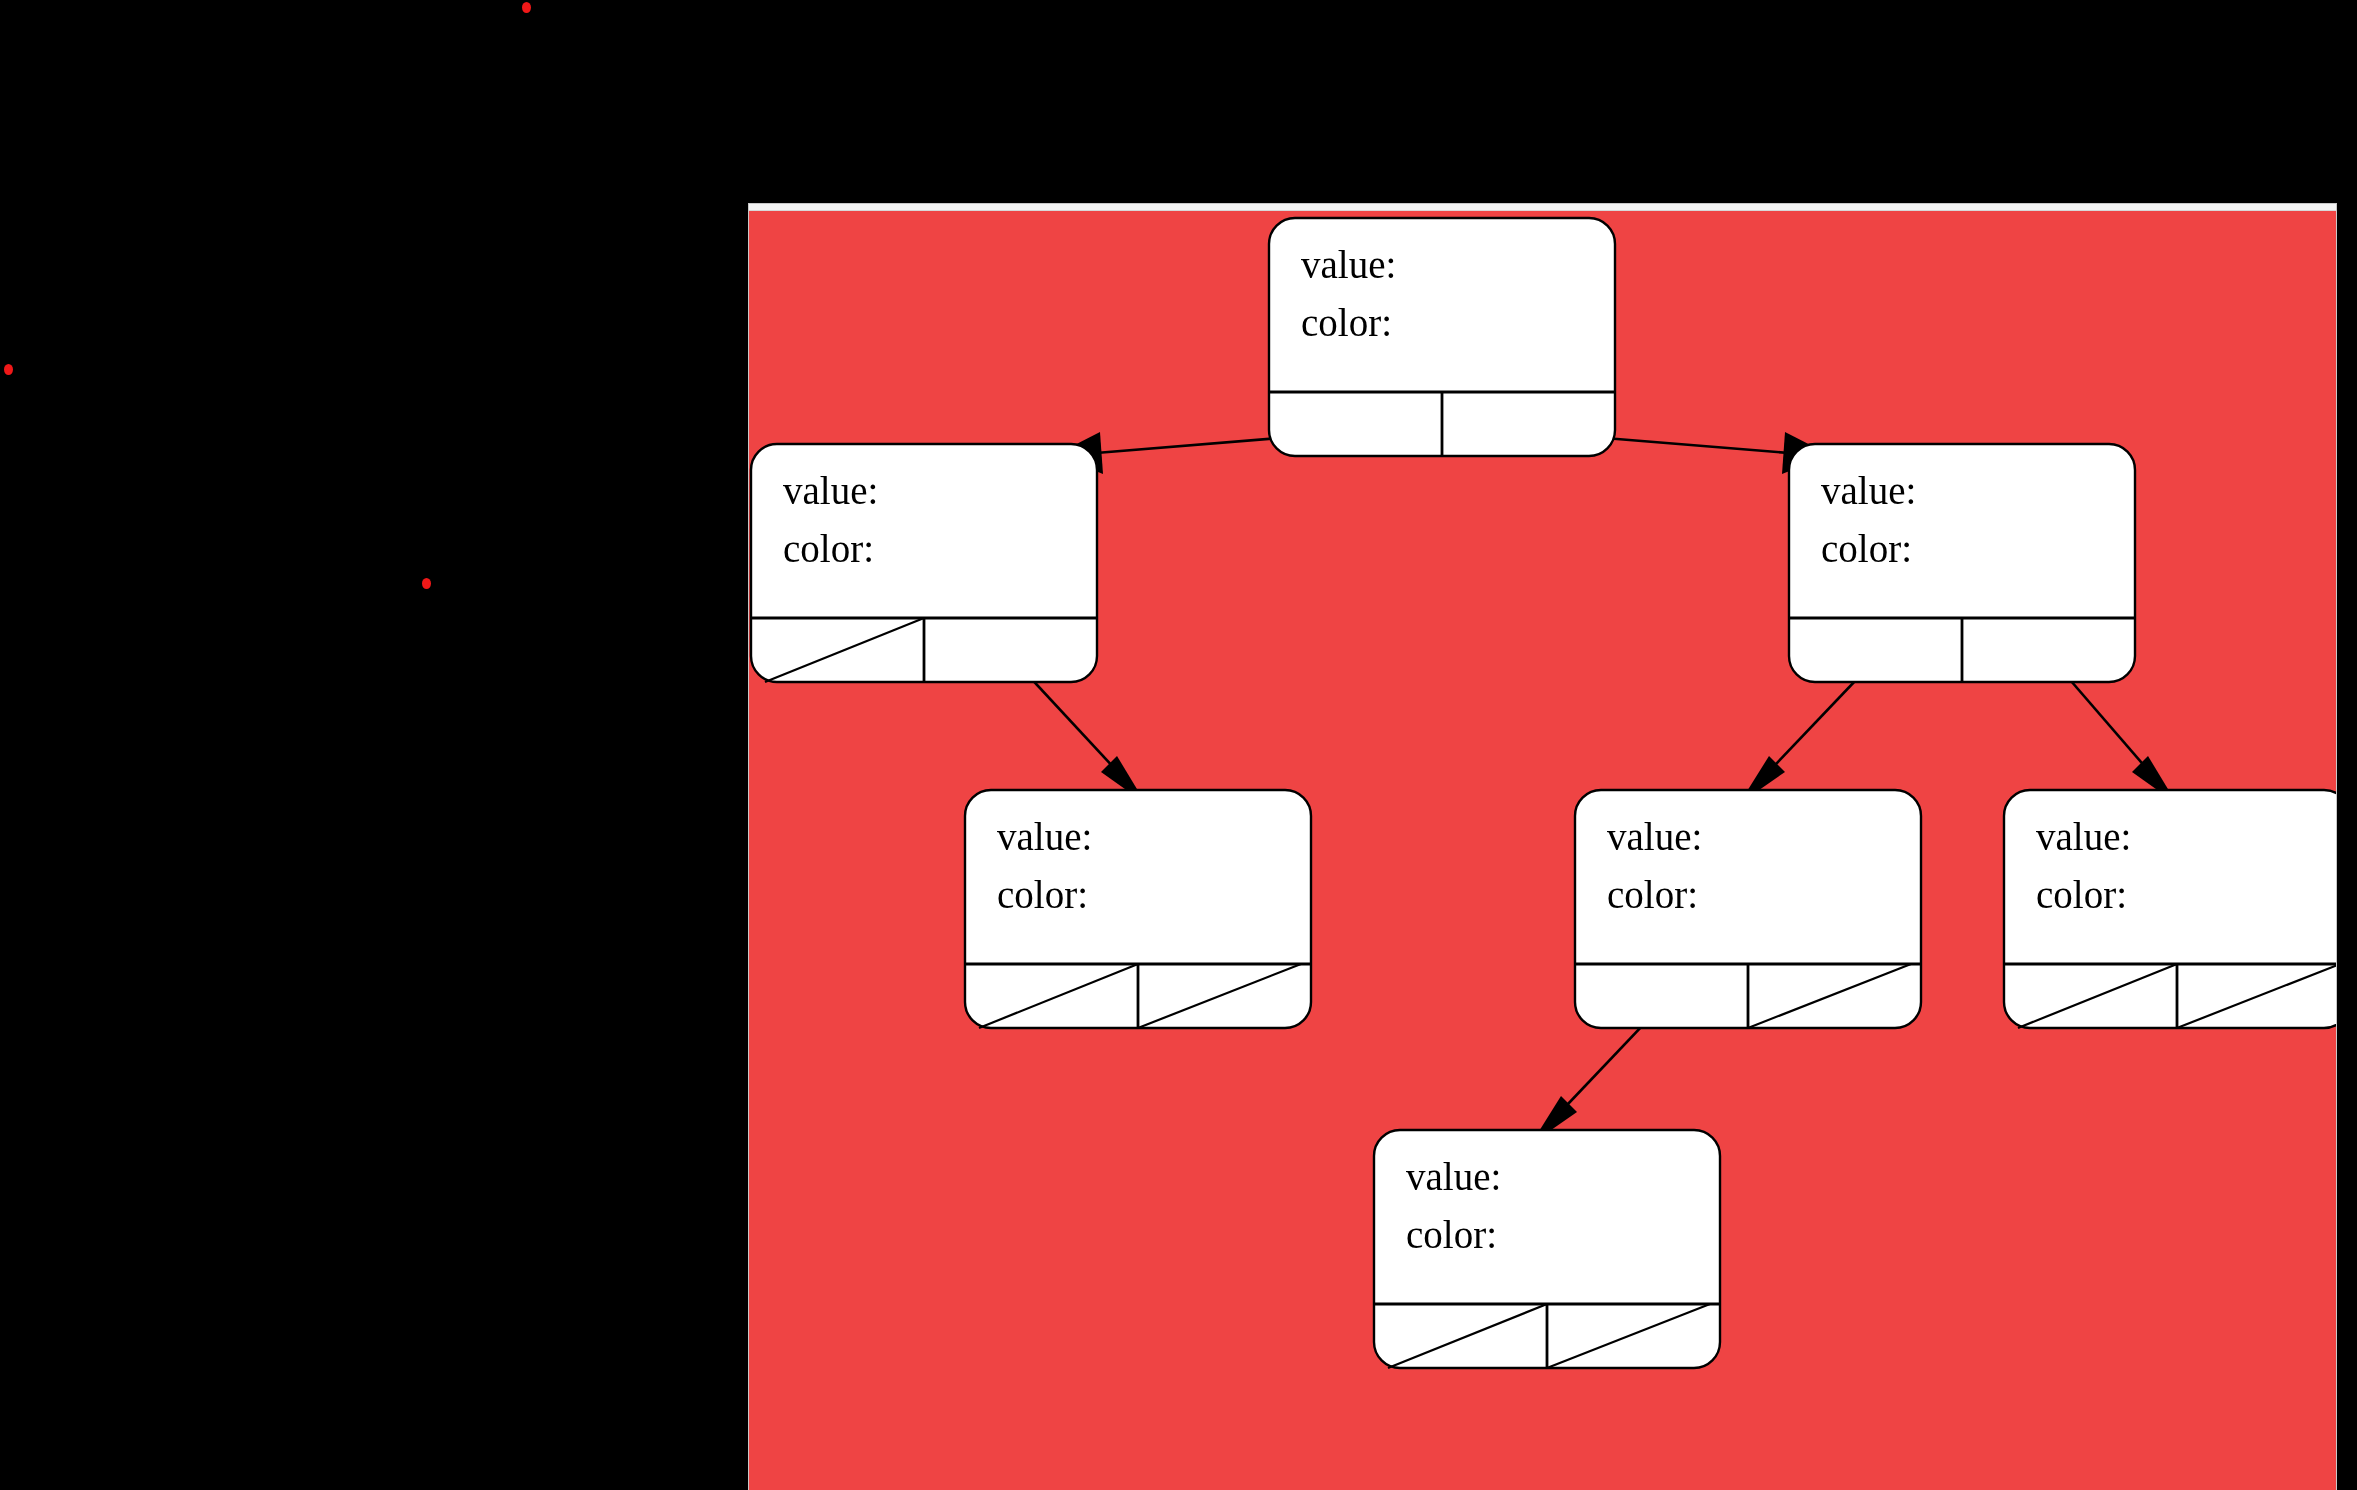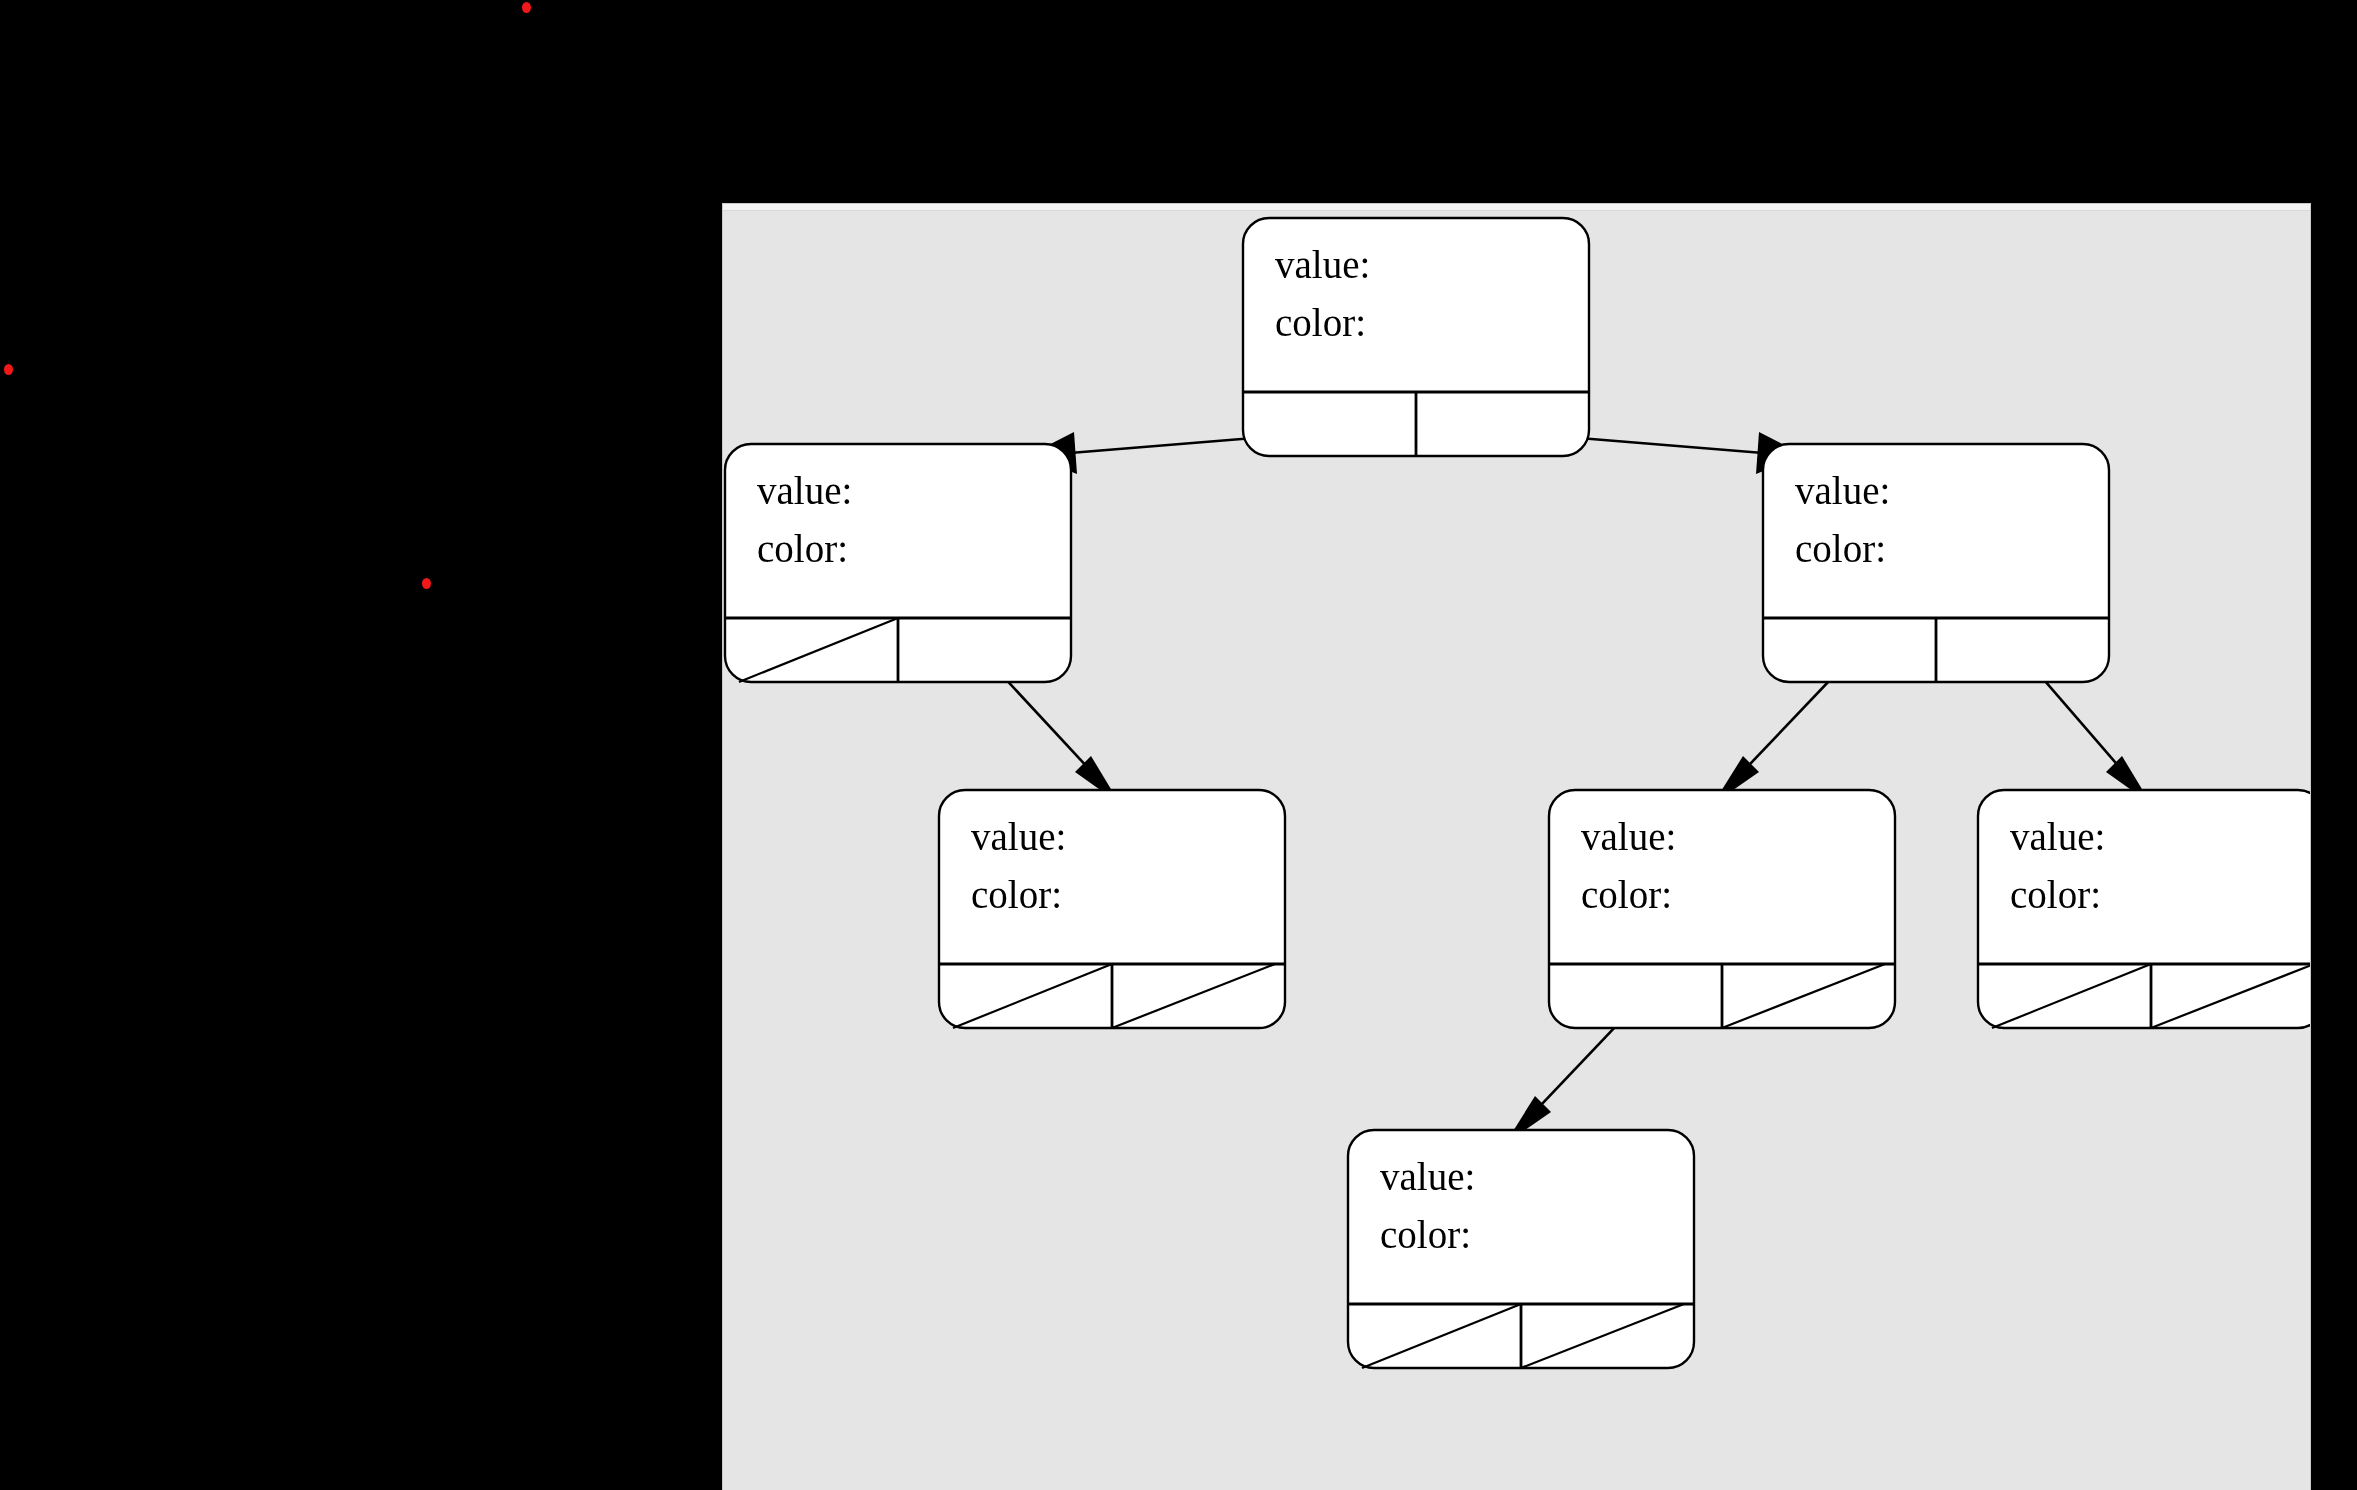--- a/index.html
+++ b/index.html
@@ -30,25 +30,25 @@
     position: absolute;
     width: 9px;
     height: 11px;
     border-radius: 50%;
     background: #f01818;
   }
 
   
   #diagram-panel {
     position: absolute;
-    left: 722px;
+    left: 748px;
     top: 203px;
     width: 1589px;
     height: 1287px;
-    background: #e5e5e5;
+    background: #ef4444;
     border: 1px solid #c8c8c8;
     border-bottom: none;
     box-sizing: border-box;
     overflow: hidden;
   }
   #panel-titlebar {
     position: absolute;
     left: 0; top: 0;
     width: 100%;
     height: 7px;

